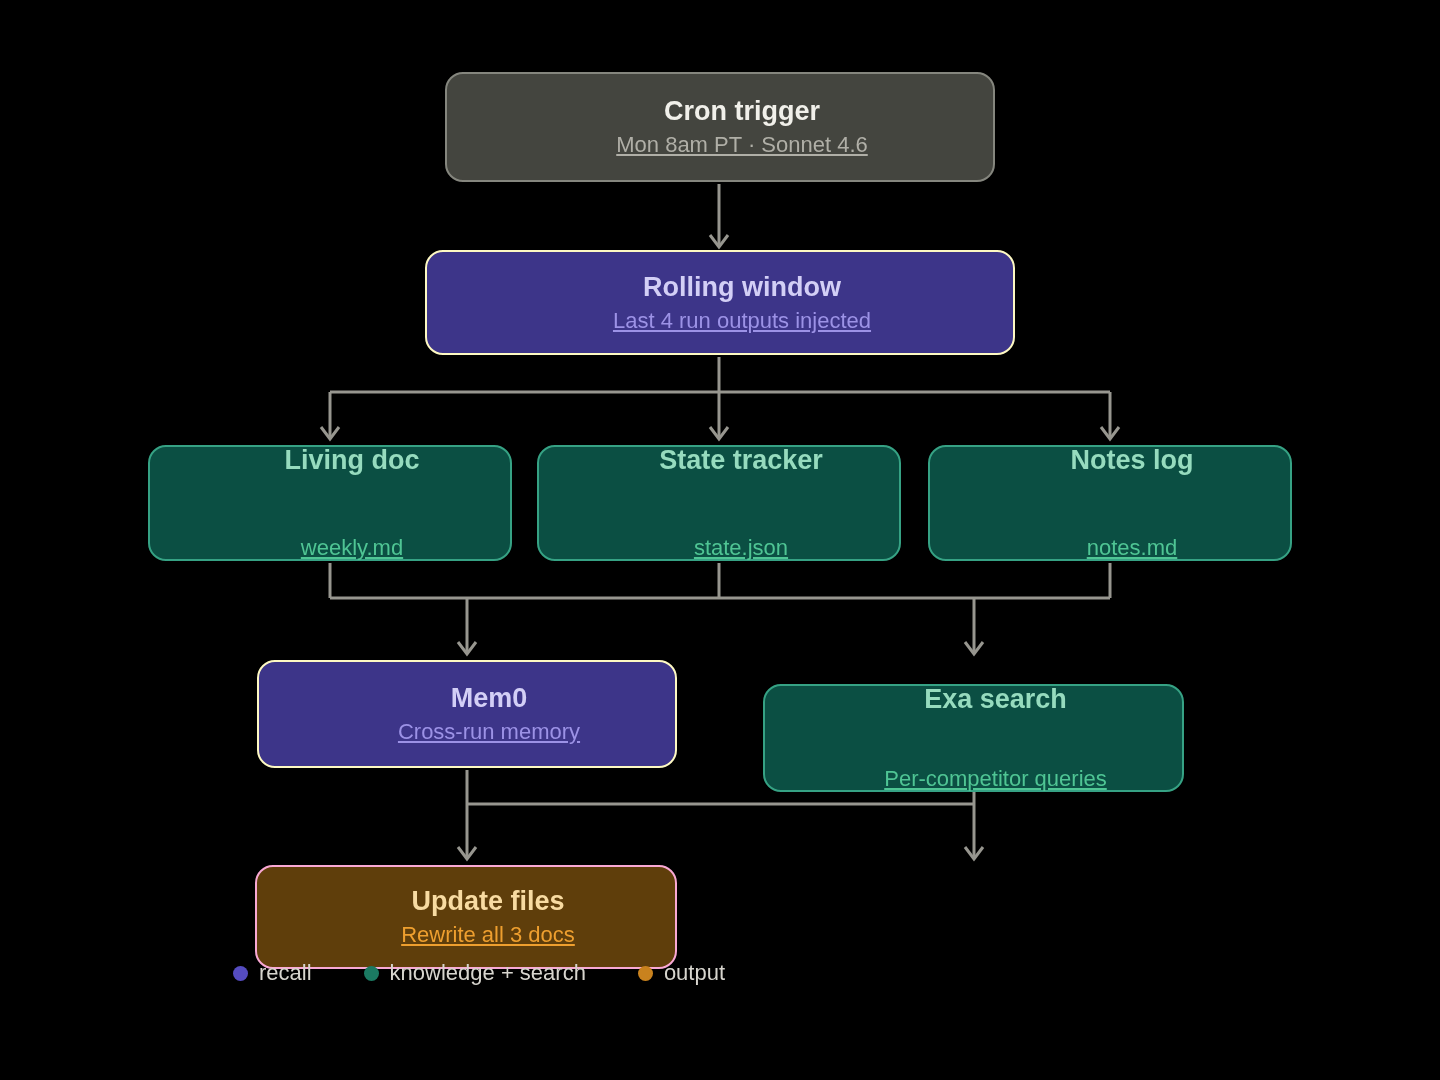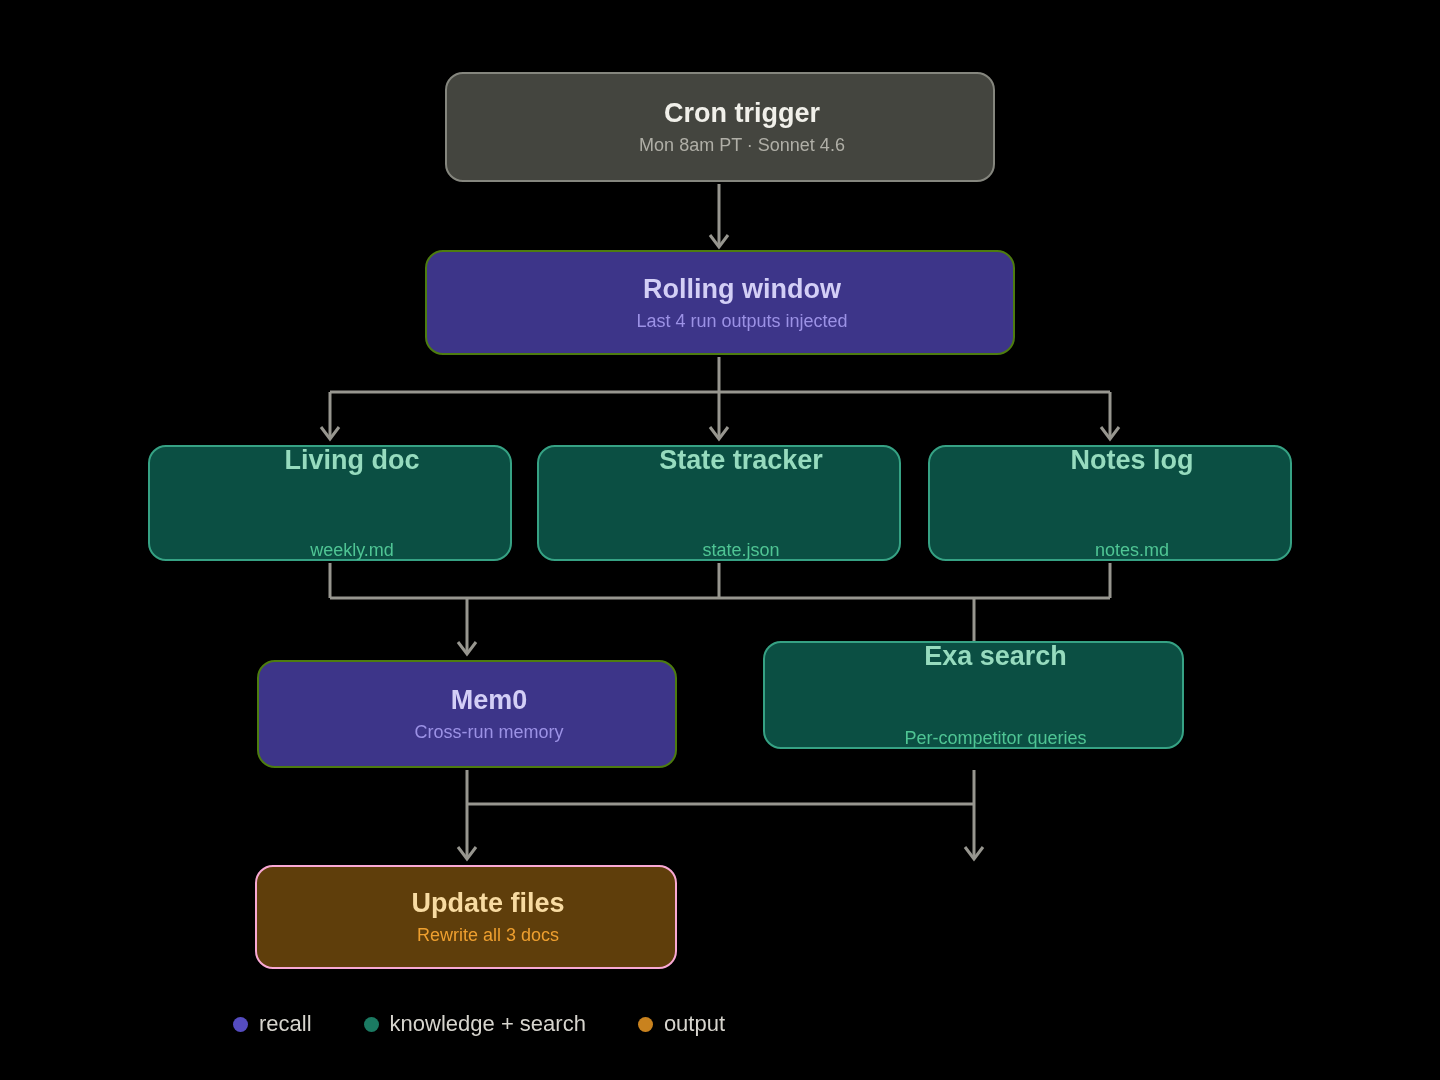--- a/index.html
+++ b/index.html
@@ -22,52 +22,52 @@
     border-radius: 18px;
     display: flex;
     flex-direction: column;
     align-items: center;
     justify-content: center;
     gap: 9px;
     text-align: center;
     padding-left: 44px;
   }
   .node-title   { font-size: 27px; font-weight: 700; line-height: 1; }
-  .node-subtitle{ font-size: 18px; font-weight: 400; line-height: 1; }
+  .node-subtitle{ font-size: 22px; font-weight: 400; line-height: 1; text-decoration: underline; }
 
   .type-trigger { background: #44453f; border: 2px solid #85867e; }
   .type-trigger .node-title    { color: #f1f0ea; }
   .type-trigger .node-subtitle { color: #b0afa7; }
 
-  .type-recall { background: #3d3589; border: 2px solid #4d7c0f; }
+  .type-recall { background: #3d3589; border: 2px solid #fef9c3; }
   .type-recall .node-title    { color: #d3cff6; }
   .type-recall .node-subtitle { color: #9c92e6; }
 
   .type-knowledge { background: #0b4f43; border: 2px solid #36a284; justify-content: space-between; }
   .type-knowledge .node-title    { color: #96dbbe; }
   .type-knowledge .node-subtitle { color: #4fc594; }
 
   .type-output { background: #5f3e0b; border: 2px solid #f9a8d4; }
   .type-output .node-title    { color: #f8dba2; }
   .type-output .node-subtitle { color: #ee9f2f; }
 
   #node-cron    { left: 445px; top: 72px;  width: 550px; height: 110px; }
   #node-rolling { left: 425px; top: 250px; width: 590px; height: 105px; }
   #node-living  { left: 148px; top: 445px; width: 364px; height: 116px; }
   #node-state   { left: 537px; top: 445px; width: 364px; height: 116px; }
   #node-notes   { left: 928px; top: 445px; width: 364px; height: 116px; }
   #node-mem0    { left: 257px; top: 660px; width: 420px; height: 108px; }
-  #node-exa     { left: 763px; top: 641px; width: 421px; height: 108px; }
+  #node-exa     { left: 763px; top: 684px; width: 421px; height: 108px; }
   #node-update  { left: 255px; top: 865px; width: 422px; height: 104px; }
   #node-discord { left: 763px; top: 865px; width: 422px; height: 104px; }
 
   #legend {
     position: absolute;
     left: 233px;
-    top: 1013px;
+    top: 962px;
     display: flex;
     align-items: center;
     gap: 52px;
   }
   .legend-item {
     display: flex;
     align-items: center;
     gap: 11px;
   }
   .legend-dot {

